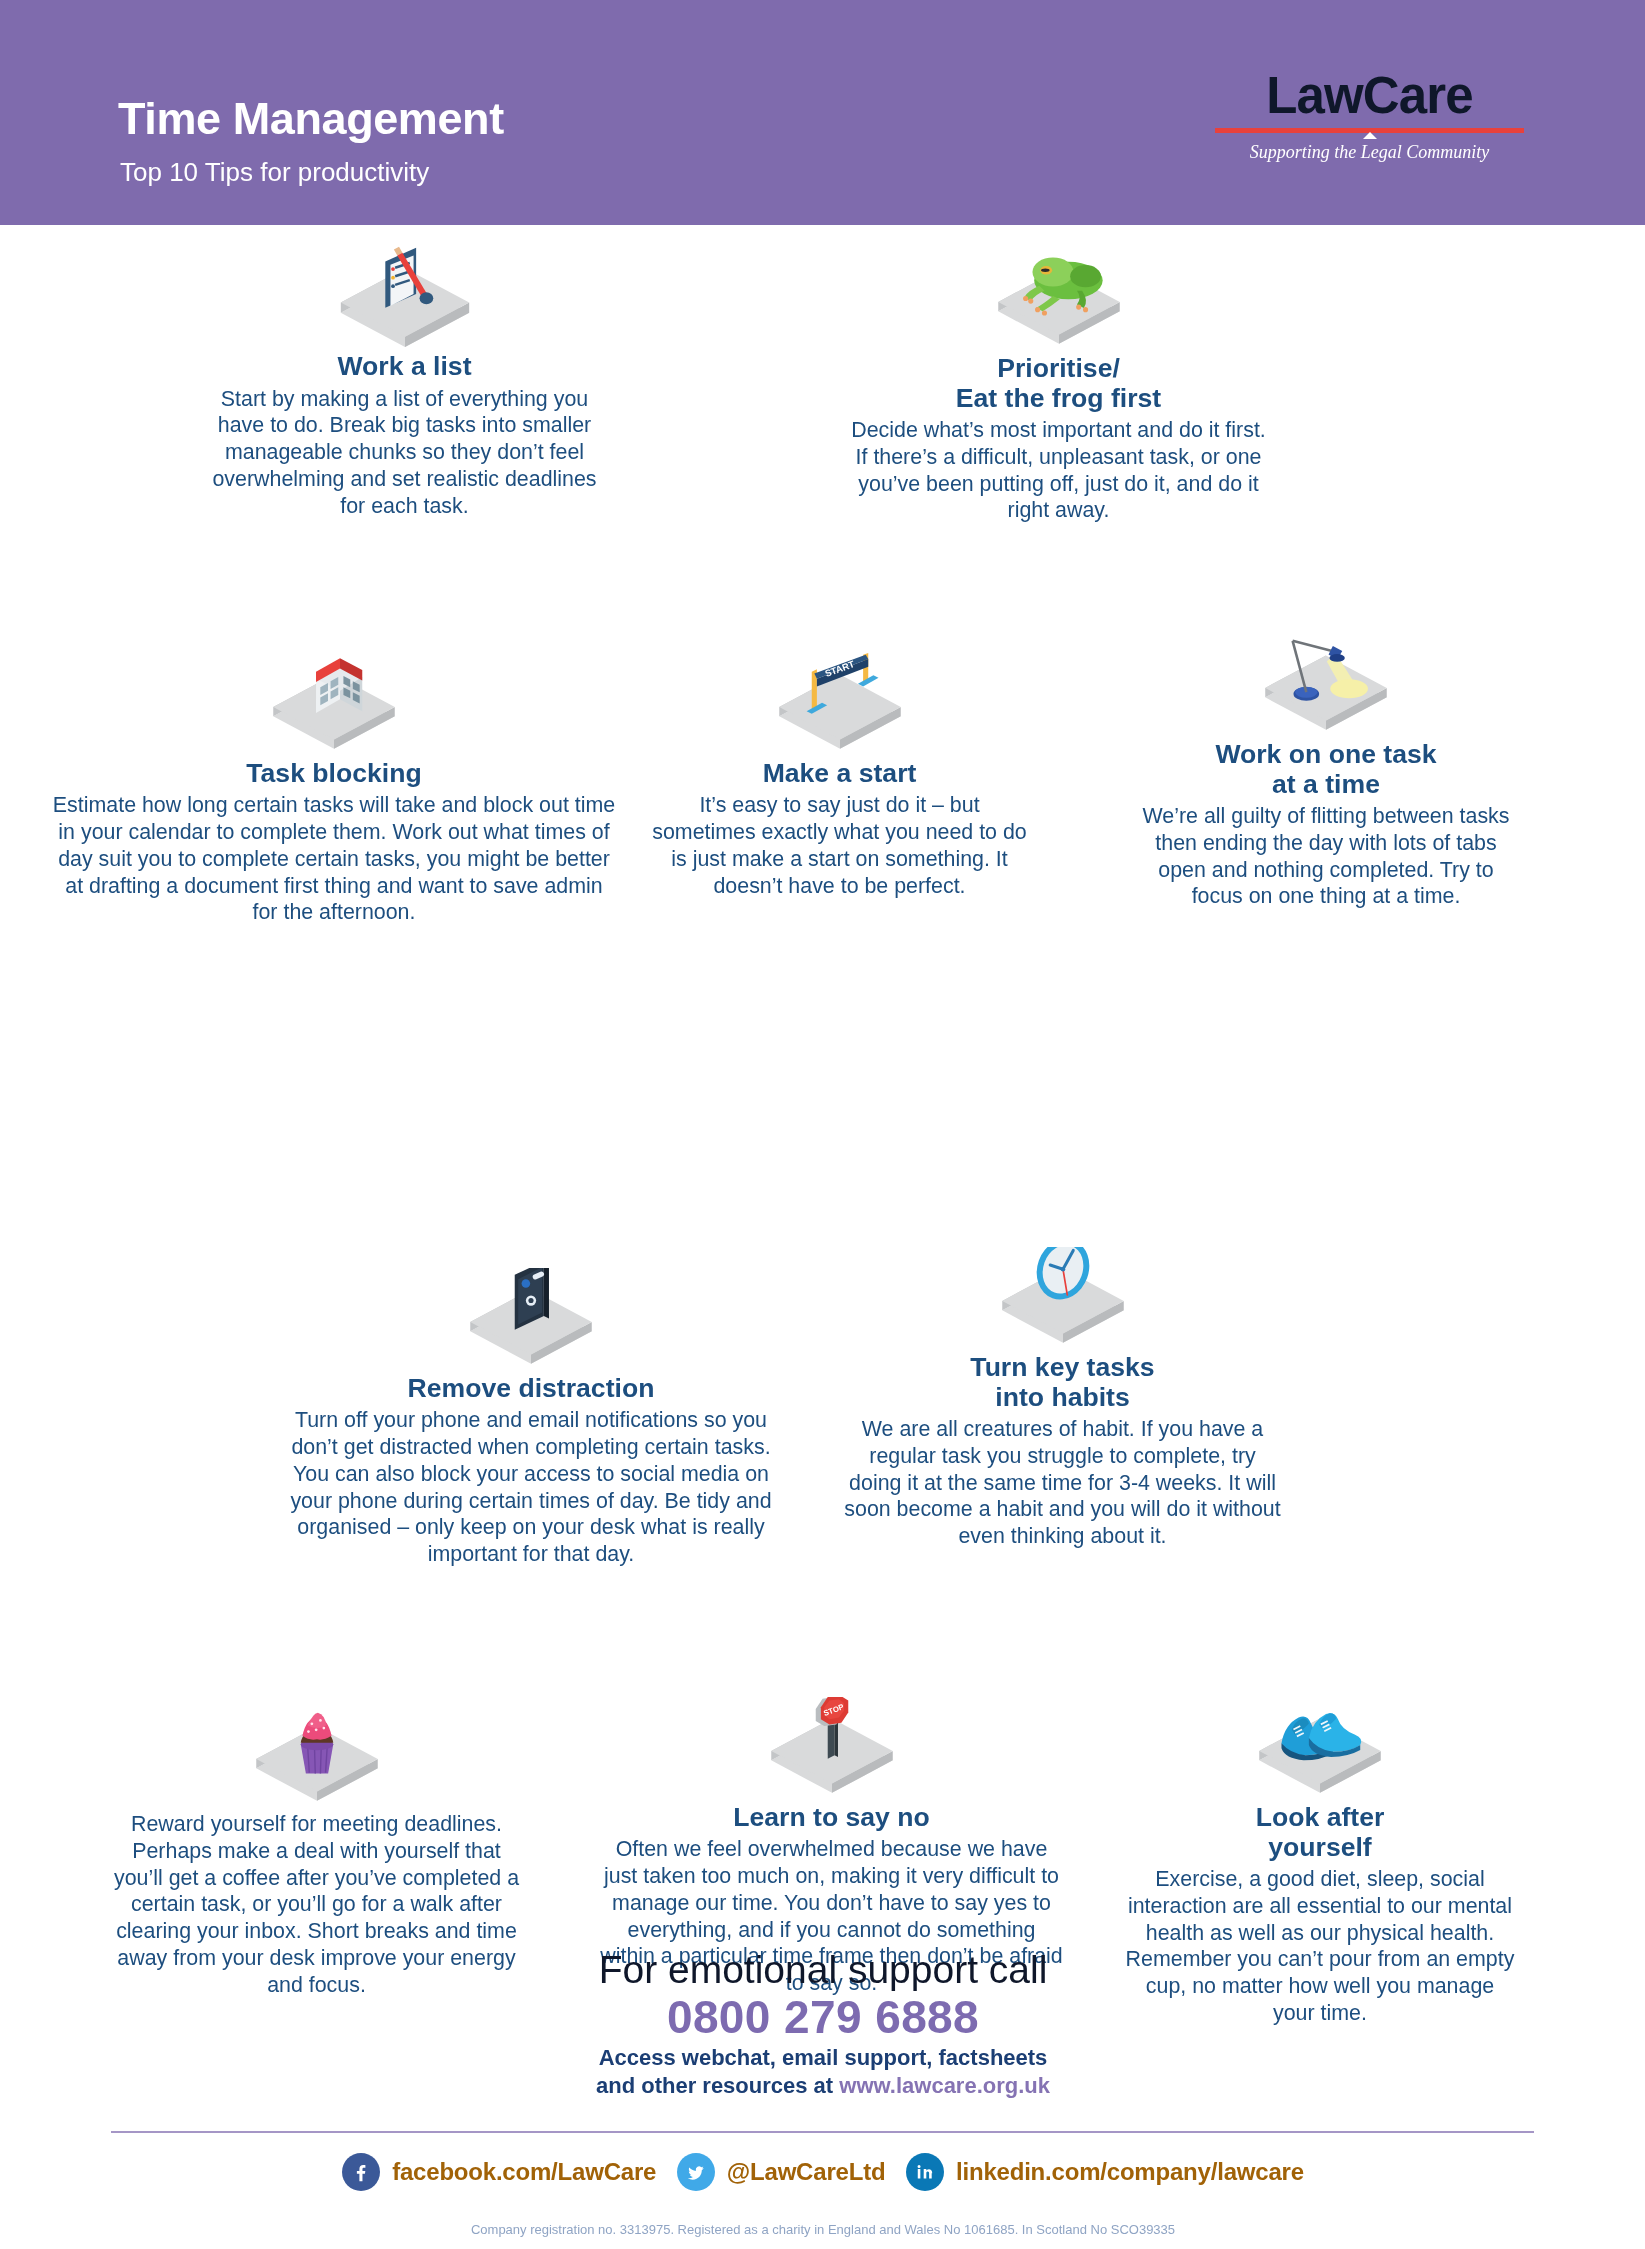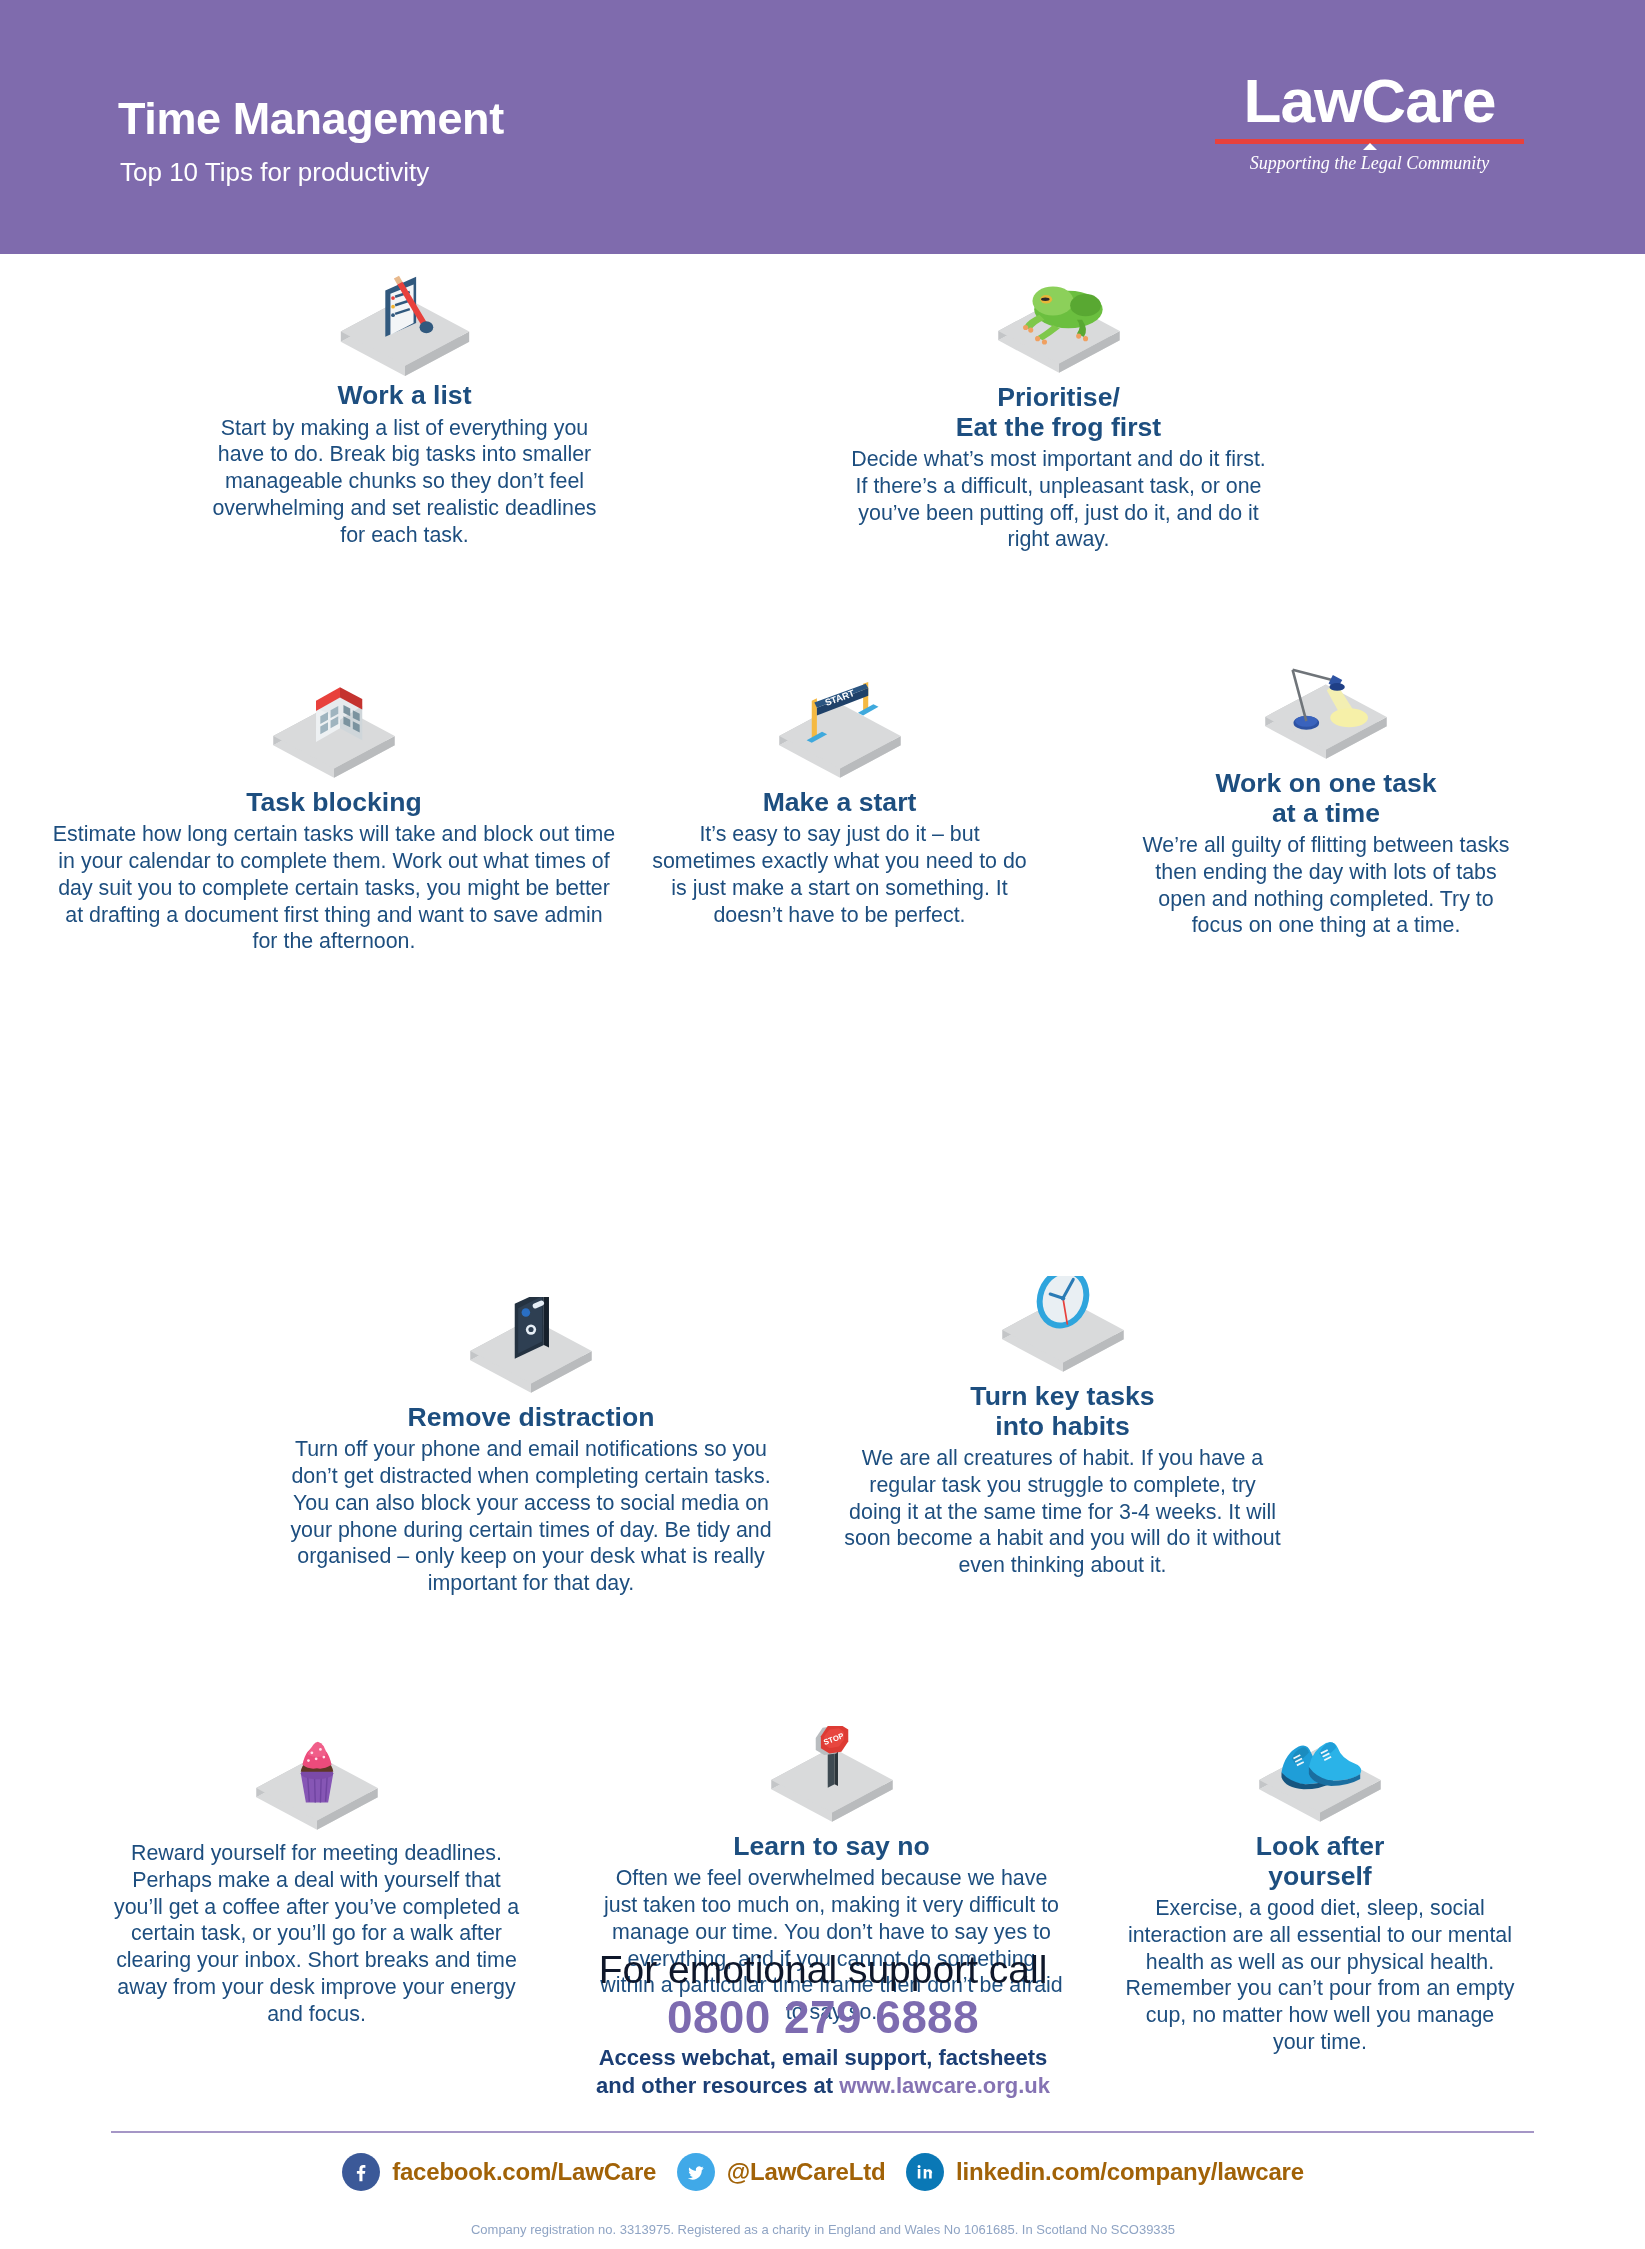--- a/index.html
+++ b/index.html
@@ -5,21 +5,21 @@
   * { box-sizing: border-box; margin: 0; padding: 0; }
   html, body {
     width: 1646px;
     background: #ffffff;
     font-family: "Liberation Sans", sans-serif;
   }
   body { width: 1646px; height: 2250px; position: relative; overflow: hidden; }
 
   
   .header {
-    height: 254px;
+    height: 225px;
     background: #7f6bad;
     position: relative;
   }
   .header-title {
     position: absolute;
     left: 118px;
     top: 96px;
     color: #ffffff;
     font-size: 45px;
     font-weight: bold;
@@ -36,22 +36,22 @@
     line-height: 1;
   }
   .logo-wrap {
     position: absolute;
     right: 122px;
     top: 70px;
     width: 309px;
     text-align: center;
   }
   .logo-text {
-    color: #ffffff;
-    font-size: 62px;
+    color: #0f172a;
+    font-size: 51px;
     font-weight: bold;
     letter-spacing: -0.9px;
     line-height: 1;
     white-space: nowrap;
   }
   .logo-bar {
     position: relative;
     margin-top: 6.9px;
     height: 5.1px;
     background: #e8413c;

